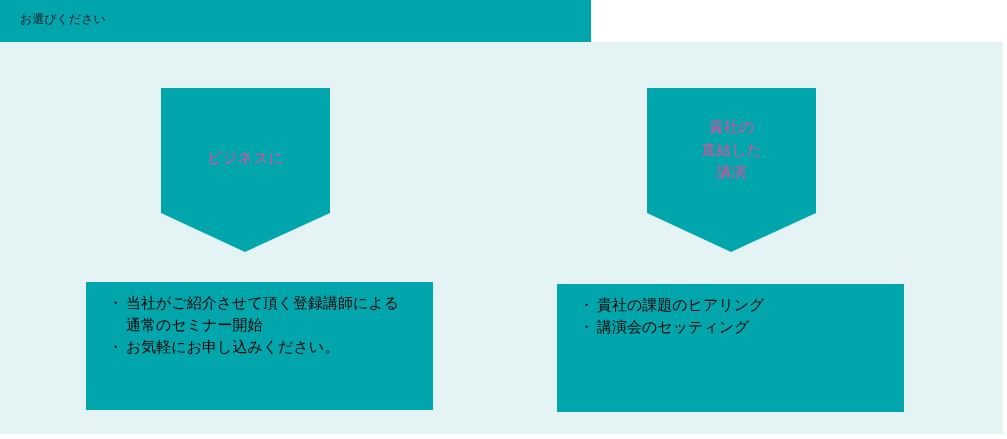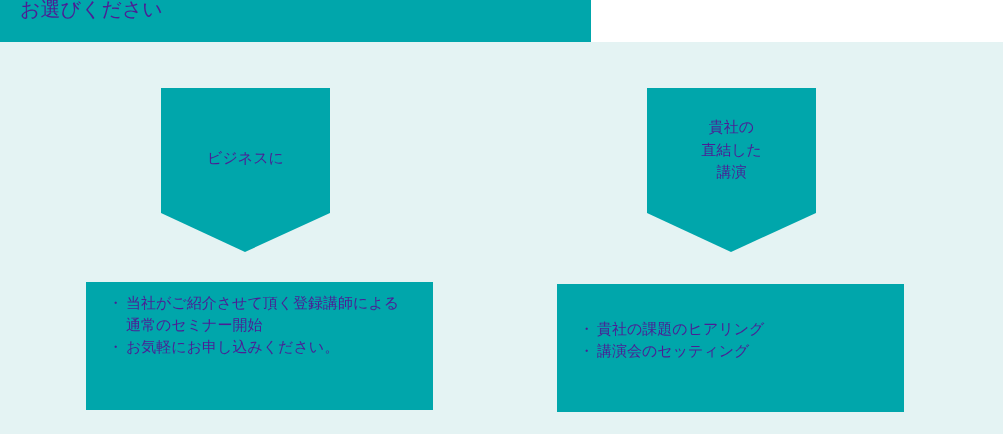--- a/index.html
+++ b/index.html
@@ -1,25 +1,25 @@
 <!DOCTYPE html>
 <html><head>
 <meta charset="utf-8">
 <style>
   html, body { margin:0; padding:0; }
   body { width:1007px; height:439px; background:#ffffff; position:relative; overflow:hidden;
          font-family:"DejaVu Sans","Liberation Sans",sans-serif; }
   .header { position:absolute; left:0; top:0; width:591px; height:42px; background:#00a6ab; }
-  .header-title { position:absolute; left:20px; top:0; color:#4c1d95; font-size:20px; line-height:18px; }
+  .header-title { position:absolute; left:20px; top:10px; color:#0f172a; font-size:12px; line-height:18px; }
   .panel { position:absolute; left:0; top:42px; width:1003px; height:392px; background:#e4f3f3; }
   .chevron { position:absolute; width:169px; height:165px; }
   .chevron svg { position:absolute; left:0; top:0; }
-  .chevron-label { position:absolute; left:0; width:169px; text-align:center; color:#4c1d95;
+  .chevron-label { position:absolute; left:0; width:169px; text-align:center; color:#ec4899;
                    font-size:15px; line-height:22.5px; }
-  .box { position:absolute; width:347px; height:128px; background:#00a6ab; color:#4c1d95;
+  .box { position:absolute; width:347px; height:128px; background:#00a6ab; color:#000000;
          font-size:15px; line-height:22px; }
   .box ul { list-style:none; margin:0; padding:0; }
   .box li { position:relative; padding-left:14px; }
   .box li::before { content:"・"; position:absolute; left:-4px; top:0; }
 </style>
 </head>
 <body>
 
 <div class="header">
   <span class="header-title">お選びください</span>
@@ -48,17 +48,17 @@
     <polygon points="0,0 169,0 169,125 84,164 0,125" fill="#00a6ab"></polygon>
   </svg>
   <div class="chevron-label" style="top:28px;">
     <div>貴社の</div>
     <div>直結した</div>
     <div>講演</div>
   </div>
 </div>
 
 <div class="box" style="left:557px; top:284px;">
-  <ul style="position:absolute; left:26px; top:10px; width:320px;margin-top:24px;">
+  <ul style="position:absolute; left:26px; top:10px; width:320px;">
     <li>貴社の課題のヒアリング</li>
     <li>講演会のセッティング</li>
   </ul>
 </div>
 
 </body></html>

